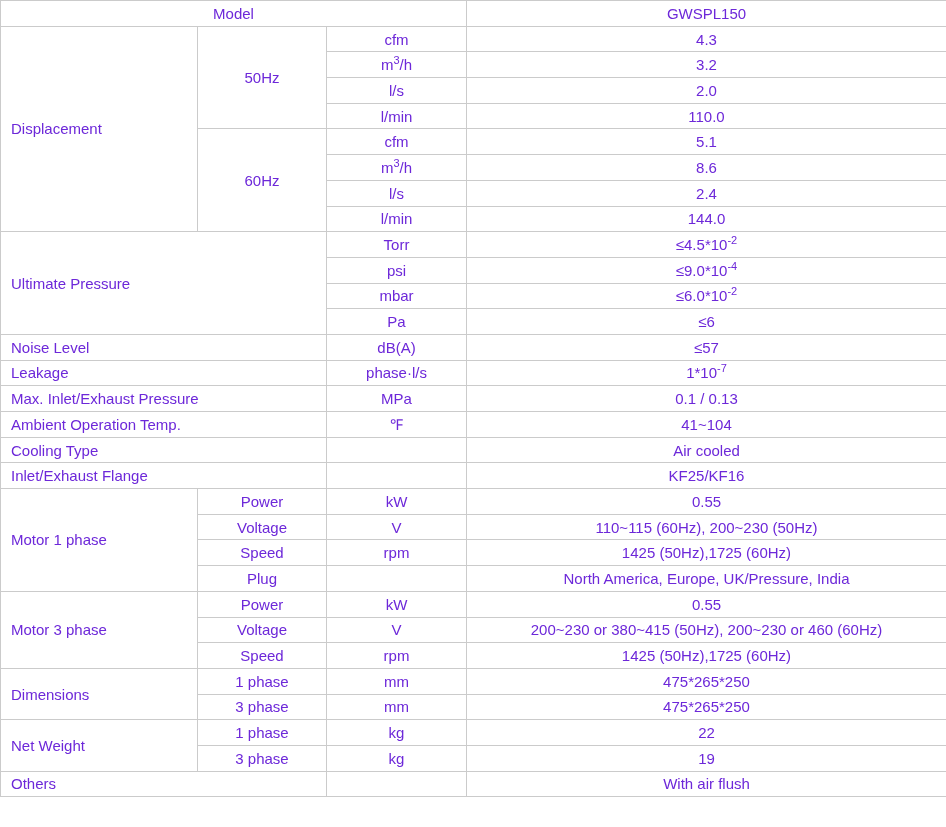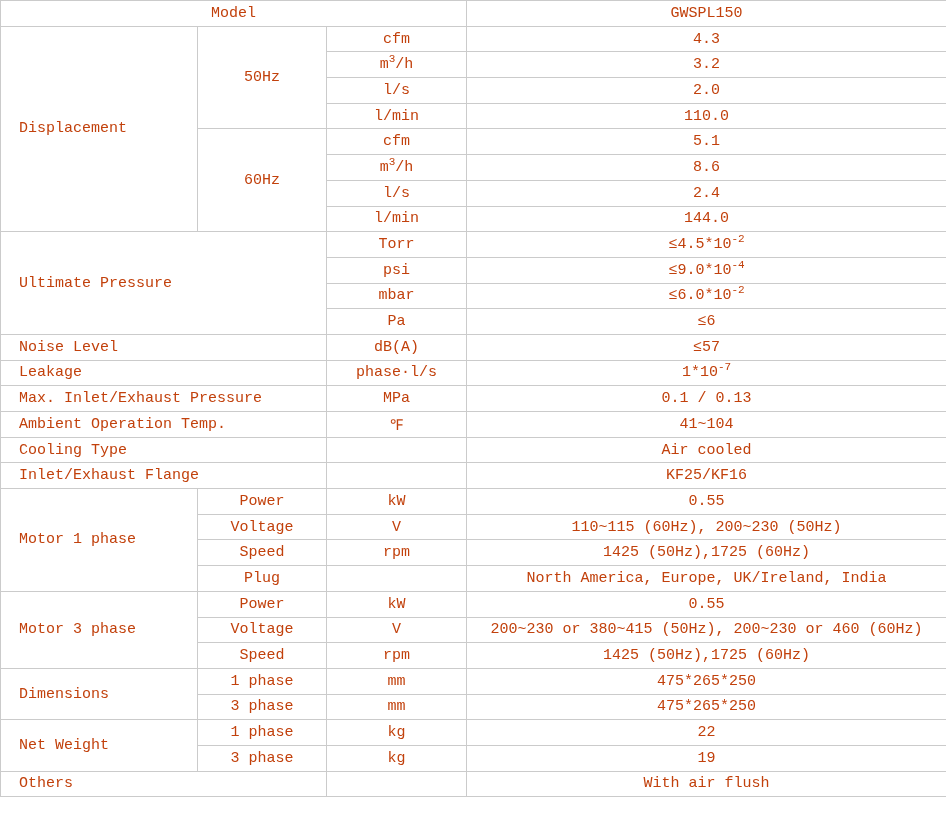--- a/index.html
+++ b/index.html
@@ -1,36 +1,36 @@
 <!DOCTYPE html>
 <html><head>
 <meta charset="utf-8">
 <style>
   html, body { margin: 0; padding: 0; background: #ffffff; }
   .spec-table {
     border-collapse: collapse;
     table-layout: fixed;
     width: 946px;
-    font-family: Liberation Mono, monospace;
+    font-family: Liberation Sans, sans-serif;
     font-size: 15px;
-    color: #c2410c;
+    color: #6d28d9;
   }
   .spec-table td {
     border: 1px solid #cbcbcb;
     height: 25.7px;
     box-sizing: border-box;
     padding: 0 6px;
     text-align: center;
     vertical-align: middle;
     overflow: hidden;
     white-space: nowrap;
   }
   .spec-table td.label {
     text-align: left;
-    padding-left: 18px;
+    padding-left: 10px;
   }
   .spec-table sup {
     font-size: 11px;
     line-height: 0;
   }
 </style>
 </head>
 <body>
 
 <table class="spec-table">
@@ -145,21 +145,21 @@
     <td>110~115 (60Hz), 200~230 (50Hz)</td>
   </tr>
   <tr>
     <td>Speed</td>
     <td>rpm</td>
     <td>1425 (50Hz),1725 (60Hz)</td>
   </tr>
   <tr>
     <td>Plug</td>
     <td></td>
-    <td>North America, Europe, UK/Ireland, India</td>
+    <td>North America, Europe, UK/Pressure, India</td>
   </tr>
 
   <tr>
     <td rowspan="3" class="label">Motor 3 phase</td>
     <td>Power</td>
     <td>kW</td>
     <td>0.55</td>
   </tr>
   <tr>
     <td>Voltage</td>

